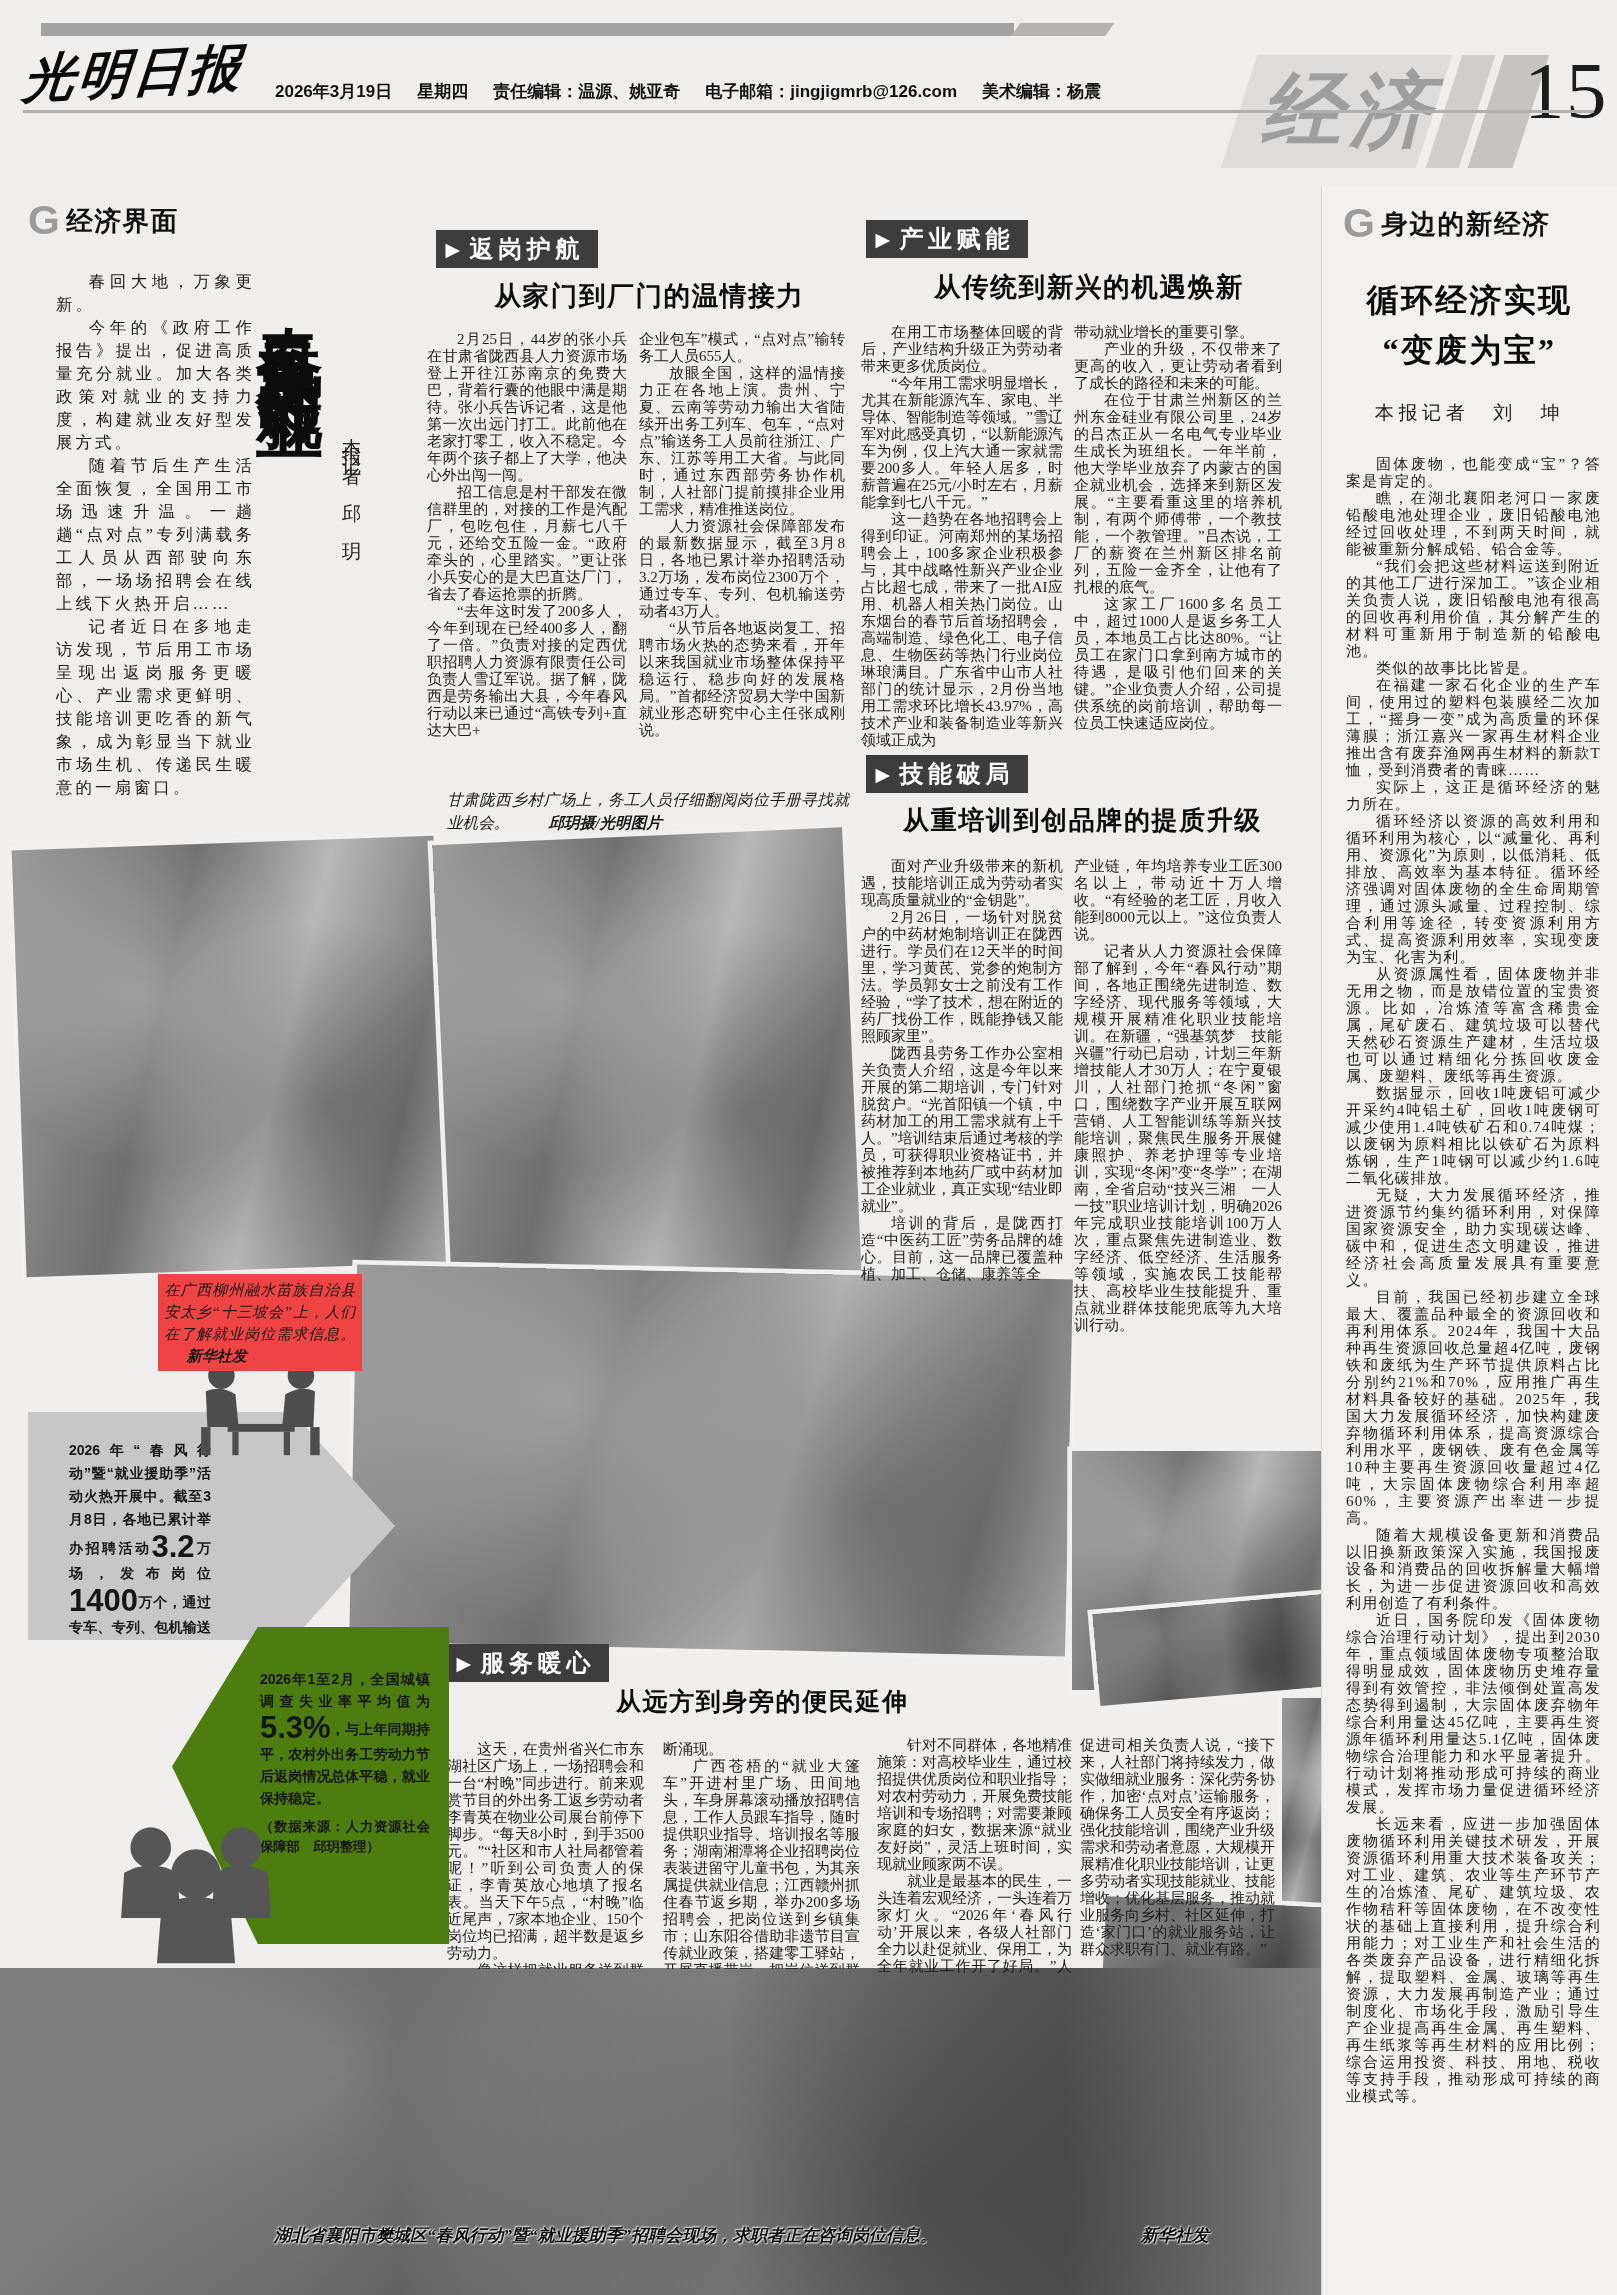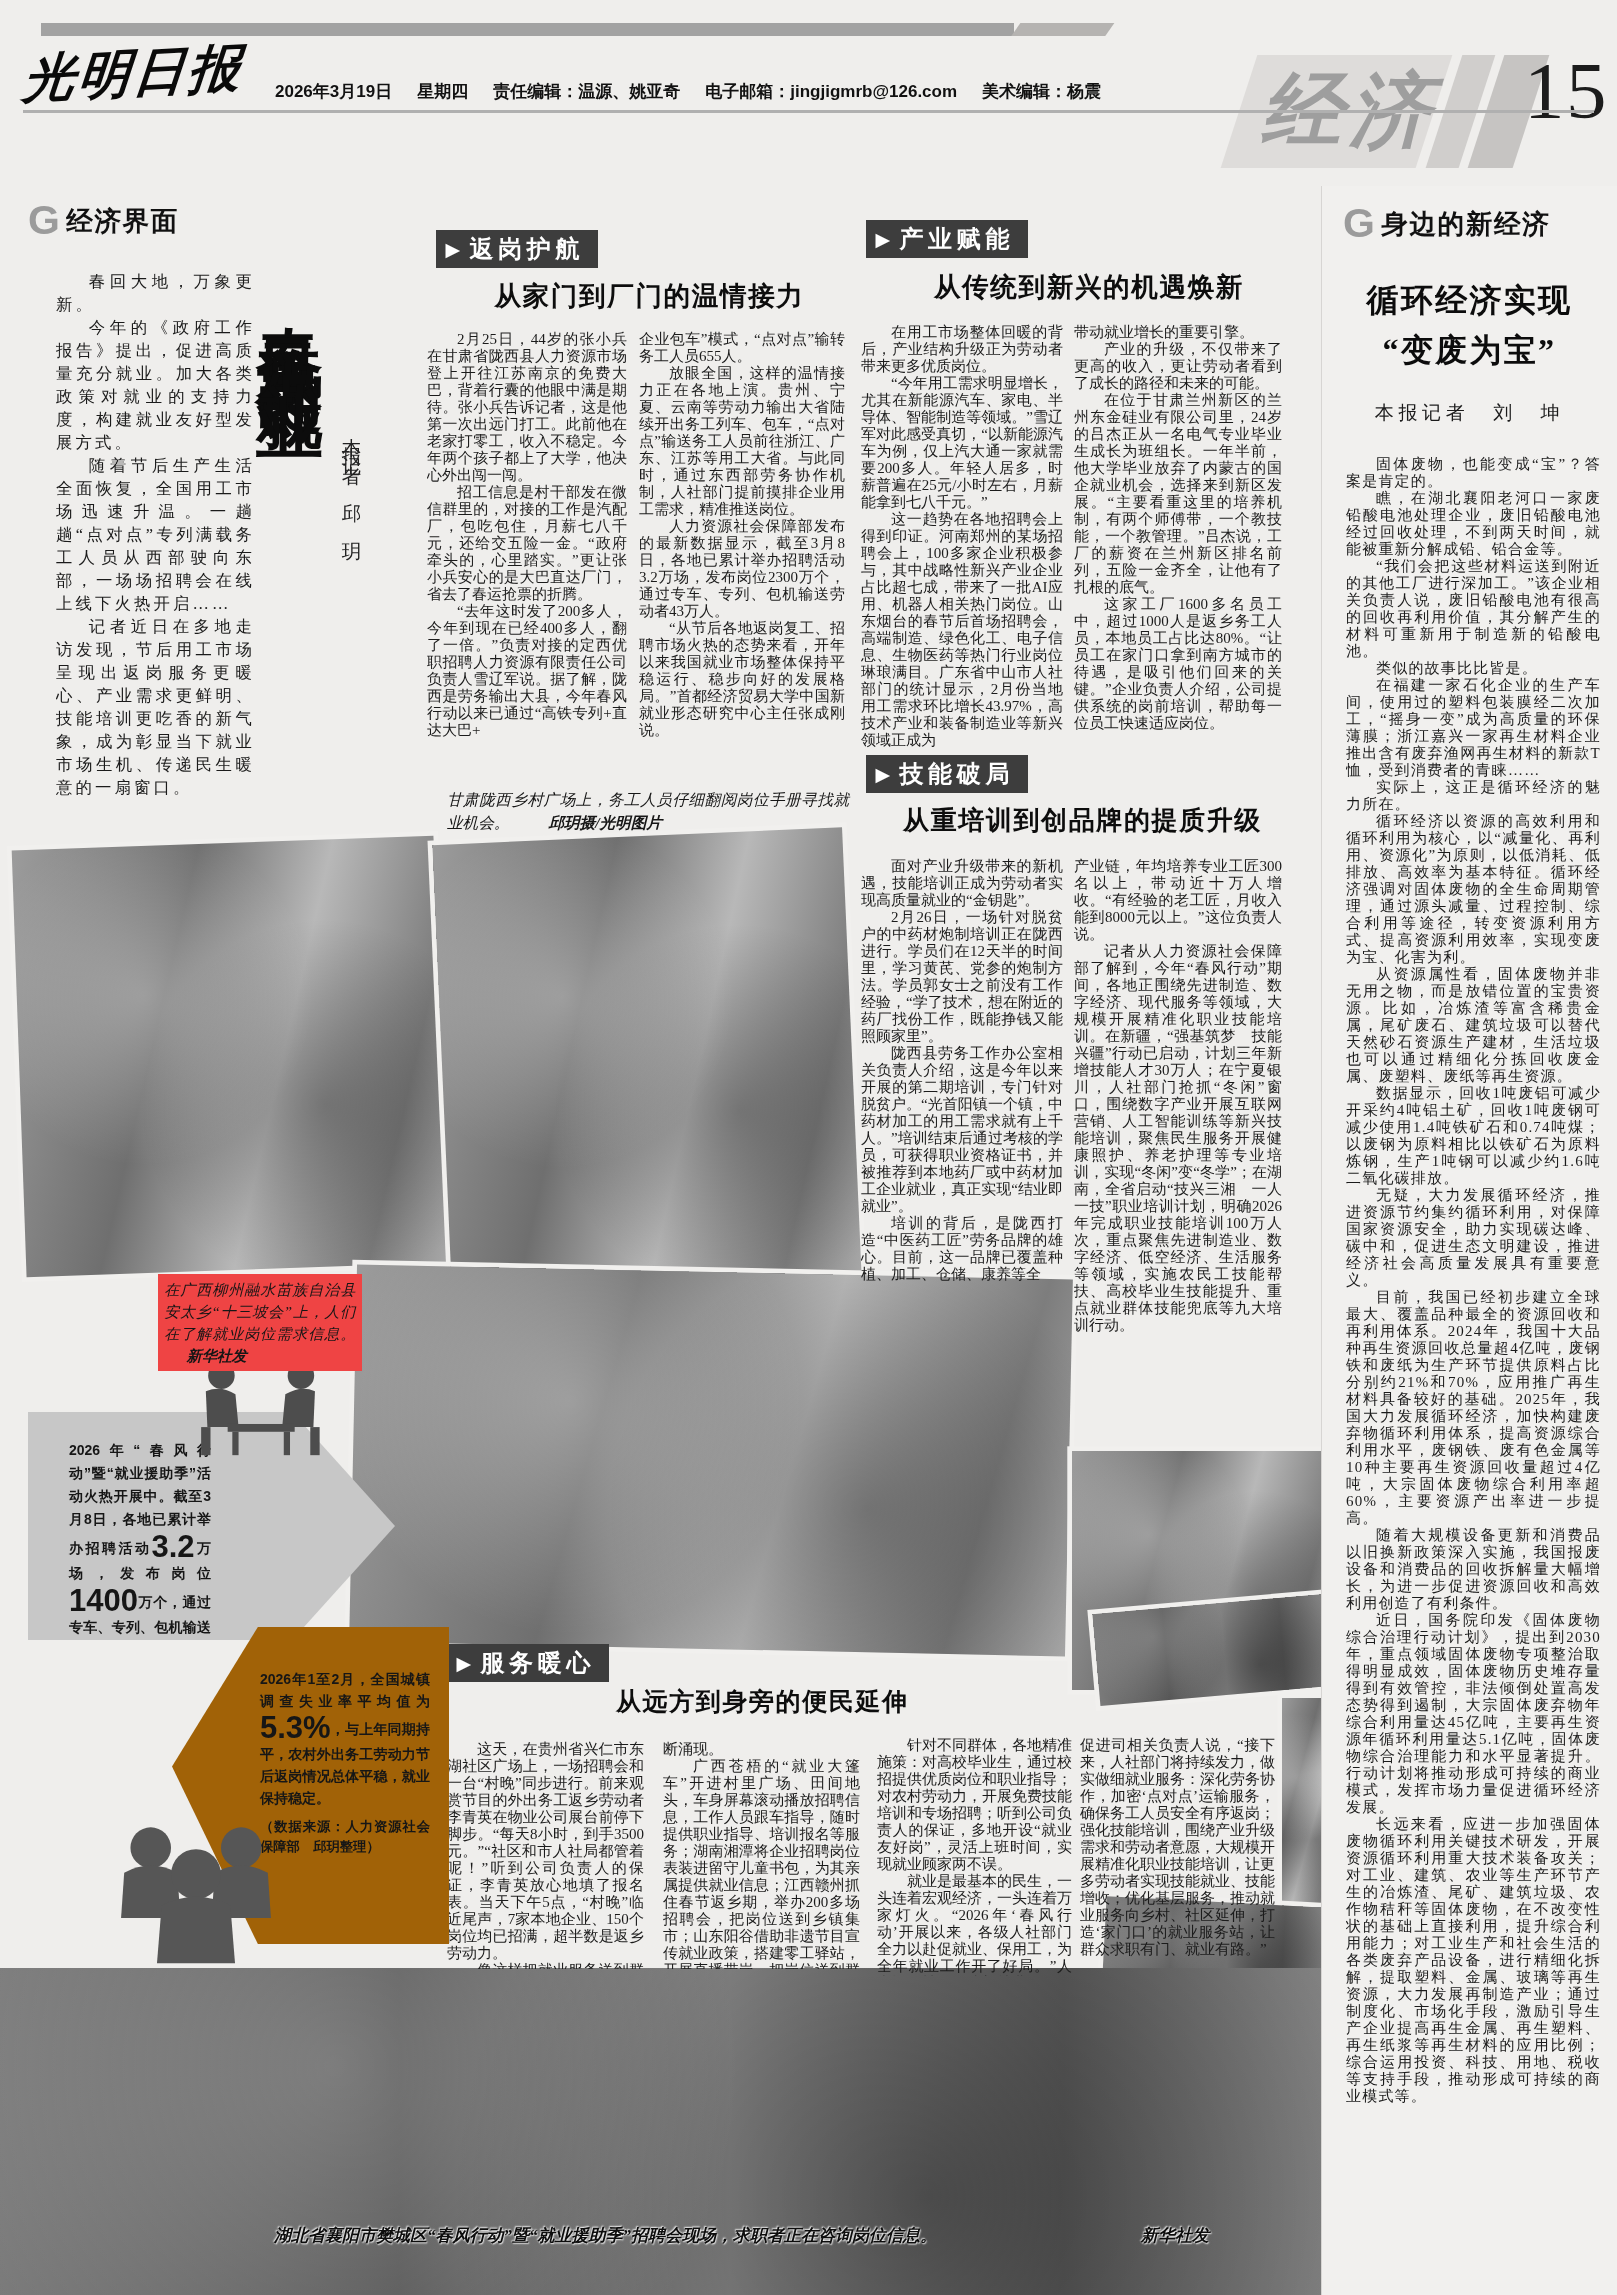--- a/index.html
+++ b/index.html
@@ -60,21 +60,21 @@
       linear-gradient(105deg,#9c9c9c,#6f6f6f 35%,#b8b8b8 60%,#7d7d7d 85%,#a8a8a8);}
   .photo.dark{background:
       radial-gradient(circle at 25% 30%, rgba(255,255,255,.22), transparent 40%),
       radial-gradient(circle at 70% 70%, rgba(0,0,0,.35), transparent 50%),
       linear-gradient(90deg,#7a7a7a,#525252 30%,#8e8e8e 55%,#616161 80%,#858585);}
   
   .box1{position:absolute;left:28px;top:1412px;width:367px;height:228px;background:#c7c7c7;
         clip-path:polygon(0 0,72% 0,100% 50%,72% 100%,0 100%);z-index:5;}
   .box1-text{position:absolute;left:41px;top:26.6px;width:142px;font-size:14px;font-weight:bold;
              line-height:23px;text-align:justify;font-family:"Liberation Sans",sans-serif;color:#161616;}
-  .box2{position:absolute;left:172px;top:1627px;width:277px;height:317px;background:#a16207;
+  .box2{position:absolute;left:172px;top:1627px;width:277px;height:317px;background:#4d7c0f;
         clip-path:polygon(0 44%,31% 0,100% 0,100% 100%,31% 100%);z-index:5;}
   .box2-text{position:absolute;left:88px;top:41px;width:170px;font-size:14px;font-weight:bold;
              line-height:22px;text-align:justify;font-family:"Liberation Sans",sans-serif;color:#161616;}
   .stat-src{margin-top:7.8px;font-size:13.3px;line-height:20.3px;}
   .num{font-size:31px;font-weight:900;line-height:1;vertical-align:-3.9px;letter-spacing:0;}
   .sicon{position:absolute;z-index:6;}
   
   .kai{font-style:italic;}
   .caption1{position:absolute;left:447px;top:788px;width:402px;font-size:15.6px;line-height:23.4px;
             text-align:justify;color:#161616;z-index:6;}
@@ -235,21 +235,21 @@
   <div class="a-title z3" style="left:616px;top:1685px;width:297px;font-size:25px;text-align:left;">从远方到身旁的便民延伸</div>
   <div class="col z3" style="left:447px;top:1741px;width:197px;height:228px;">
       <p>这天，在贵州省兴仁市东湖社区广场上，一场招聘会和一台“村晚”同步进行。前来观赏节目的外出务工返乡劳动者李青英在物业公司展台前停下脚步。“每天8小时，到手3500元。”“社区和市人社局都管着呢！”听到公司负责人的保证，李青英放心地填了报名表。当天下午5点，“村晚”临近尾声，7家本地企业、150个岗位均已招满，超半数是返乡劳动力。</p>
       <p>像这样把就业服务送到群众家门口的生动实践，正在各地不</p>
     </div>
   <div class="col z3" style="left:663px;top:1741px;width:197px;height:228px;">
       <p class="cont">断涌现。</p>
       <p>广西苍梧的“就业大篷车”开进村里广场、田间地头，车身屏幕滚动播放招聘信息，工作人员跟车指导，随时提供职业指导、培训报名等服务；湖南湘潭将企业招聘岗位表装进留守儿童书包，为其亲属提供就业信息；江西赣州抓住春节返乡期，举办200多场招聘会，把岗位送到乡镇集市；山东阳谷借助非遗节目宣传就业政策，搭建零工驿站，开展直播带岗，把岗位送到群众身边……</p>
     </div>
   <div class="col z3" style="left:877px;top:1737px;width:195px;height:239px;">
-      <p>针对不同群体，各地精准施策：对高校毕业生，通过校招提供优质岗位和职业指导；对农村劳动力，开展免费技能培训和专场招聘；听到公司负责人的保证，多地开设“就业友好岗”，灵活上班时间，实现就业顾家两不误。</p>
+      <p>针对不同群体，各地精准施策：对高校毕业生，通过校招提供优质岗位和职业指导；对农村劳动力，开展免费技能培训和专场招聘；对需要兼顾家庭的妇女，数据来源“就业友好岗”，灵活上班时间，实现就业顾家两不误。</p>
       <p>就业是最基本的民生，一头连着宏观经济，一头连着万家灯火。“2026年‘春风行动’开展以来，各级人社部门全力以赴促就业、保用工，为全年就业工作开了好局。”人力资源社会保障部就业</p>
     </div>
   <div class="col z3" style="left:1080px;top:1737px;width:195px;height:239px;">
       <p class="cont">促进司相关负责人说，“接下来，人社部门将持续发力，做实做细就业服务：深化劳务协作，加密‘点对点’运输服务，确保务工人员安全有序返岗；强化技能培训，围绕产业升级需求和劳动者意愿，大规模开展精准化职业技能培训，让更多劳动者实现技能就业、技能增收；优化基层服务，推动就业服务向乡村、社区延伸，打造‘家门口’的就业服务站，让群众求职有门、就业有路。”</p>
     </div>
 
   <div class="caption3 kai">
     <span>湖北省襄阳市樊城区“春风行动”暨“就业援助季”招聘会现场，求职者正在咨询岗位信息。</span>
     <span>新华社发</span>
   </div>

